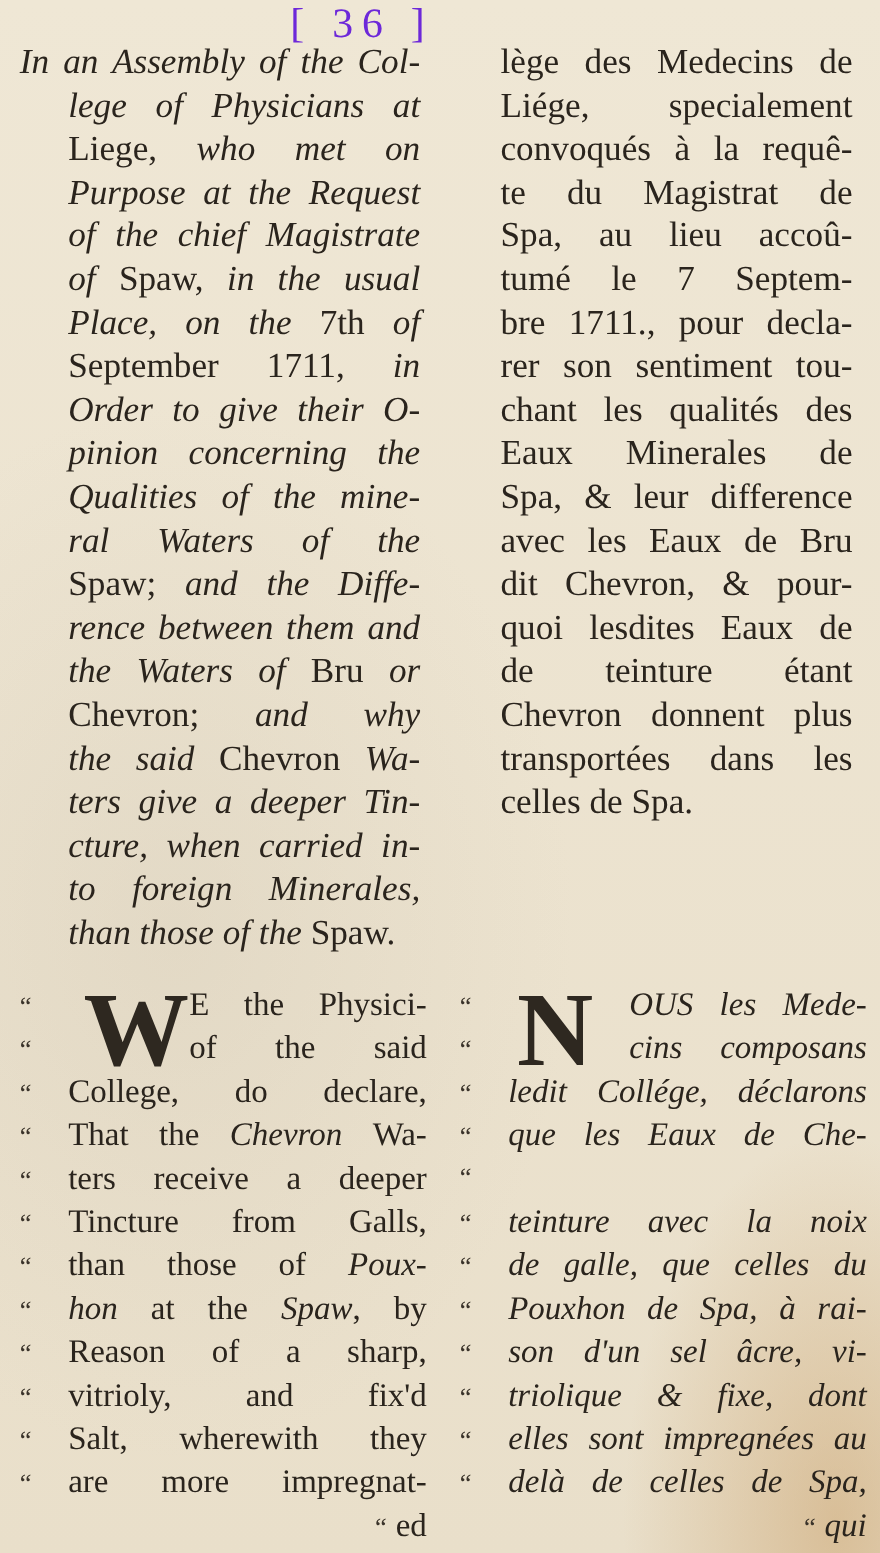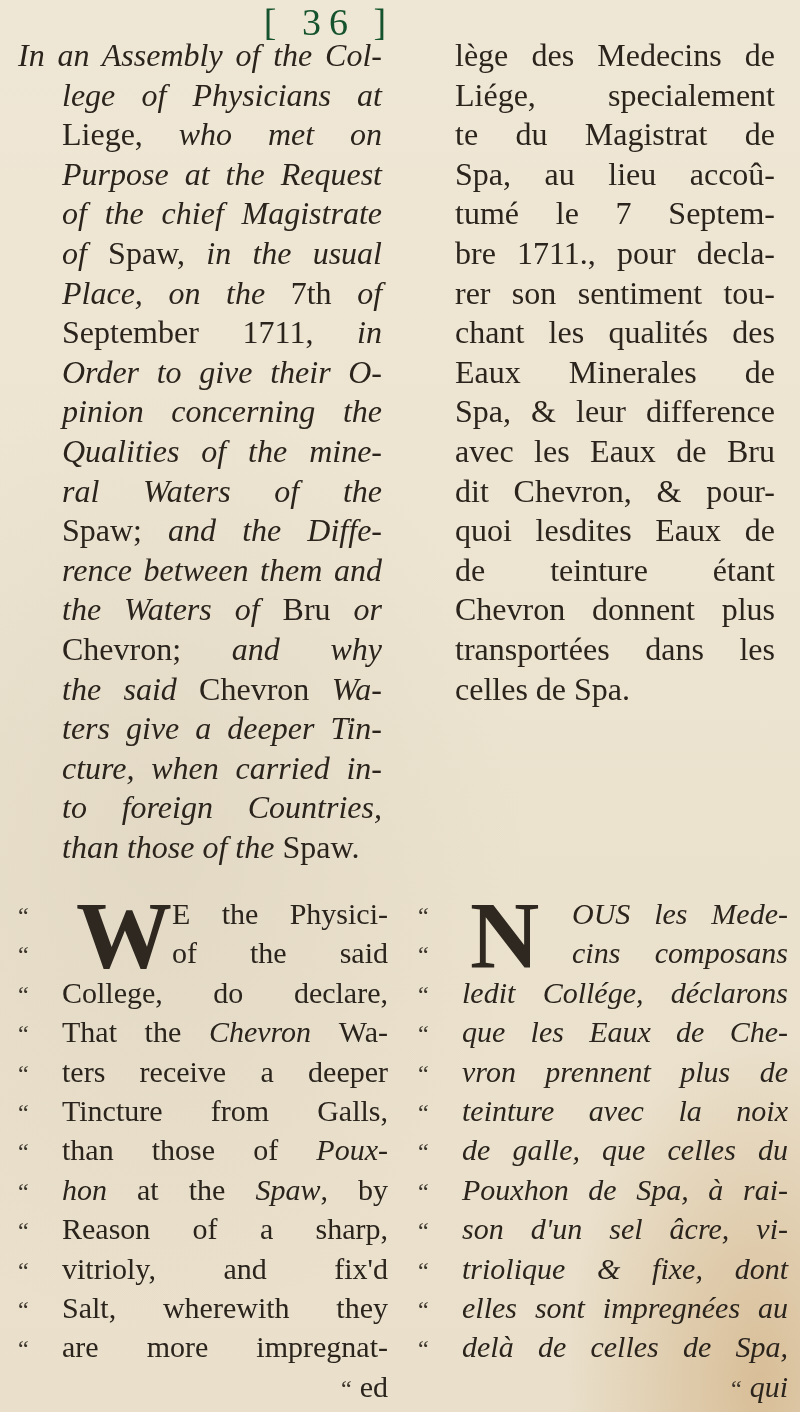--- a/index.html
+++ b/index.html
@@ -10,21 +10,21 @@
         radial-gradient(ellipse at 95% 98%, rgba(196,150,90,0.45) 0%, rgba(196,150,90,0) 18%),
         radial-gradient(ellipse at 20% 60%, rgba(210,200,180,0.35) 0%, rgba(210,200,180,0) 40%),
         linear-gradient(180deg, #efe7d5 0%, #e9dfca 100%);
       color: #2a241d;
       font-family: "Liberation Serif", "DejaVu Serif", serif;
       position: relative;
     }
     .page-number {
       position: absolute; top: 2px; left: 0; width: 658px;
       text-align: center; font-size: 38px; line-height: 40px;
-      letter-spacing: 8px; color: #14532d;
+      letter-spacing: 8px; color: #6d28d9;
     }
     .col {
       position: absolute; width: 320px;
     }
     .col-left { left: 62px; }
     .col-right { left: 455px; width: 320px; }
     .title-block .line {
       display: block; height: 39.6px; line-height: 39.6px;
       font-size: 32px; text-align: justify; text-align-last: justify;
       white-space: nowrap;
@@ -84,26 +84,27 @@
     <span class="line"><span class="it">pinion concerning the</span></span>
     <span class="line"><span class="it">Qualities of the mine-</span></span>
     <span class="line"><span class="it">ral Waters of the</span></span>
     <span class="line"><span class="rm">Spaw; </span><span class="it">and the Diffe-</span></span>
     <span class="line"><span class="it">rence between them and</span></span>
     <span class="line"><span class="it">the Waters of </span><span class="rm">Bru </span><span class="it">or</span></span>
     <span class="line"><span class="rm">Chevron; </span><span class="it">and why</span></span>
     <span class="line"><span class="it">the said </span><span class="rm">Chevron </span><span class="it">Wa-</span></span>
     <span class="line"><span class="it">ters give a deeper Tin-</span></span>
     <span class="line"><span class="it">cture, when carried in-</span></span>
-    <span class="line"><span class="it">to foreign Countries,</span></span>
+    <span class="line"><span class="it">to foreign Minerales,</span></span>
     <span class="line last"><span class="it">than those of the </span><span class="rm">Spaw.</span></span>
   </div>
 <div class="col col-right title-block right-title" id="fr-title">
     <span class="line">lège des Medecins de</span>
     <span class="line">Liége, specialement</span>
+    <span class="line">convoqués à la requê-</span>
     <span class="line">te du Magistrat de</span>
     <span class="line">Spa, au lieu accoû-</span>
     <span class="line">tumé le 7 Septem-</span>
     <span class="line">bre 1711., pour decla-</span>
     <span class="line">rer son sentiment tou-</span>
     <span class="line">chant les qualités des</span>
     <span class="line">Eaux Minerales de</span>
     <span class="line">Spa, &amp; leur difference</span>
     <span class="line">avec les Eaux de Bru</span>
     <span class="line">dit Chevron, &amp; pour-</span>
@@ -182,21 +183,20 @@
     <div class="row">
       <span class="quote">“</span>
       <span class="text"><span class="it">ledit Collége, déclarons</span></span>
     </div>
     <div class="row">
       <span class="quote">“</span>
       <span class="text"><span class="it">que les Eaux de Che-</span></span>
     </div>
     <div class="row">
       <span class="quote">“</span>
-      <span class="text"><span class="it">vron prennent plus de</span></span>
     </div>
     <div class="row">
       <span class="quote">“</span>
       <span class="text"><span class="it">teinture avec la noix</span></span>
     </div>
     <div class="row">
       <span class="quote">“</span>
       <span class="text"><span class="it">de galle, que celles du</span></span>
     </div>
     <div class="row">

